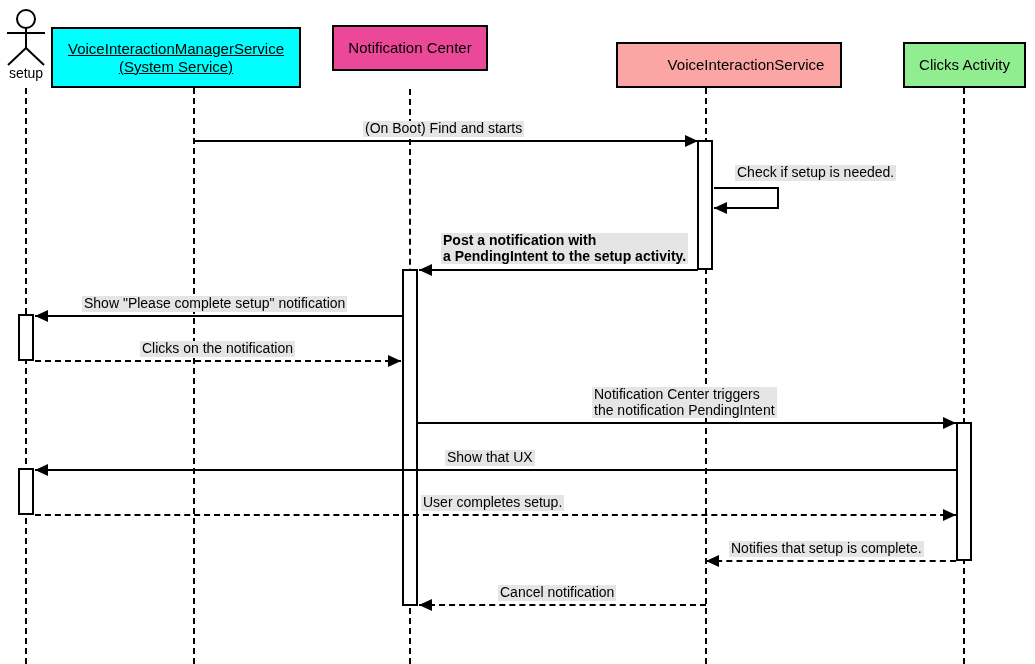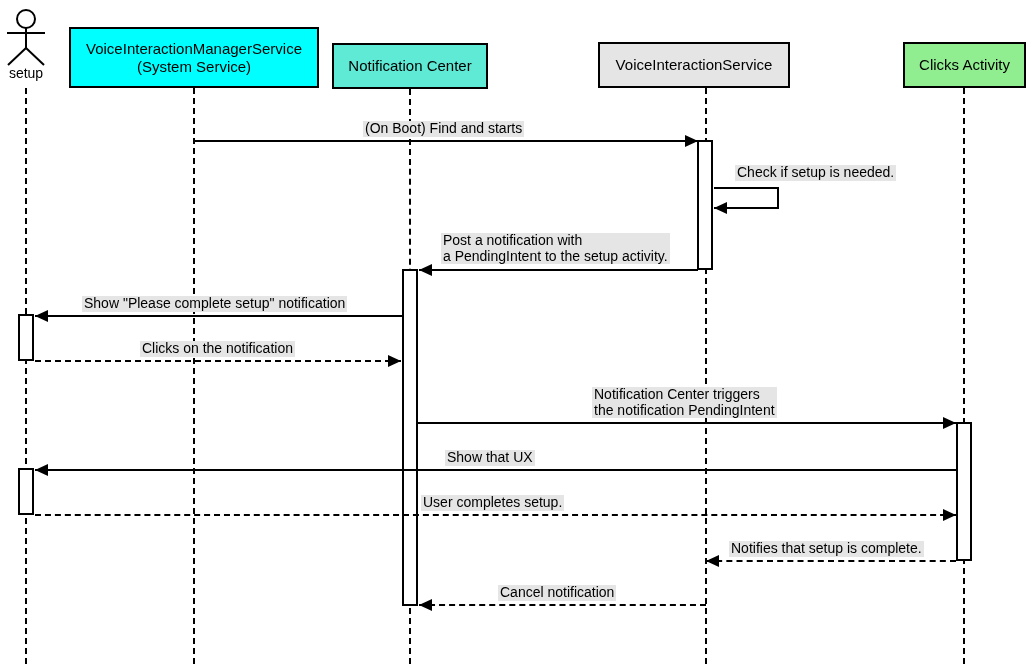--- a/index.html
+++ b/index.html
@@ -45,39 +45,39 @@
         <circle cx="22" cy="12" r="9" fill="none" stroke="#000" stroke-width="2"></circle>
         <line x1="22" y1="21" x2="22" y2="41" stroke="#000" stroke-width="2"></line>
         <line x1="3" y1="26" x2="41" y2="26" stroke="#000" stroke-width="2"></line>
         <line x1="22" y1="41" x2="4" y2="58" stroke="#000" stroke-width="2"></line>
         <line x1="22" y1="41" x2="40" y2="58" stroke="#000" stroke-width="2"></line>
       </svg>
     </span>
   </div>
   <div class="actor-label" style="left:4px;top:65px;width:44px;">setup</div>
 
-  <div class="pbox" style="left: 69px; top: 27px; width: 246px; height: 57px; background-color: rgb(0, 255, 255);">VoiceInteractionManagerService
+  <div class="pbox" style="left: 51px; top: 27px; width: 246px; height: 57px; background-color: rgb(0, 255, 255); text-decoration: underline;">VoiceInteractionManagerService
 (System Service)</div>
-  <div class="pbox" style="left: 332px; top: 43px; width: 152px; height: 42px; background-color: #5eead4;">Notification Center</div>
-  <div class="pbox" style="left: 598px; top: 42px; width: 188px; height: 42px; background-color: #e5e5e5;">VoiceInteractionService</div>
+  <div class="pbox" style="left: 332px; top: 25px; width: 152px; height: 42px; background-color: #ec4899;">Notification Center</div>
+  <div class="pbox" style="left: 616px; top: 42px; width: 188px; height: 42px; background-color: #fca5a5; padding-left: 34px;">VoiceInteractionService</div>
   <div class="pbox" style="left: 903px; top: 42px; width: 119px; height: 42px; background-color: rgb(144, 238, 144);">Clicks Activity</div>
 
   <div class="mline" style="left:193px;top:140px;width:505px;"></div>
   <div class="head right" style="left:685px;top:135px;"></div>
   <div class="mlabel" style="left:363px;top:121px;">(On Boot) Find and starts</div>
 
   <div class="mline" style="left:714px;top:187px;width:65px;"></div>
   <div class="vline" style="left:777px;top:187px;height:21px;"></div>
   <div class="mline" style="left:714px;top:207px;width:65px;"></div>
   <div class="head left" style="left:714px;top:202px;"></div>
   <div class="mlabel" style="left:735px;top:165px;">Check if setup is needed.</div>
 
   <div class="mline" style="left:419px;top:269px;width:279px;"></div>
   <div class="head left" style="left:419px;top:264px;"></div>
-  <div class="mlabel" style="left:441px;top:233px;">Post a notification with
+  <div class="mlabel" style="left:441px;top:233px;font-weight:bold;">Post a notification with
 a PendingIntent to the setup activity.</div>
 
   <div class="mline" style="left:35px;top:315px;width:367px;"></div>
   <div class="head left" style="left:35px;top:310px;"></div>
   <div class="mlabel" style="left:82px;top:296px;">Show "Please complete setup" notification</div>
 
   <div class="mline dashed" style="left:35px;top:360px;width:366px;"></div>
   <div class="head right" style="left:388px;top:355px;"></div>
   <div class="mlabel" style="left:140px;top:341px;">Clicks on the notification</div>
 

